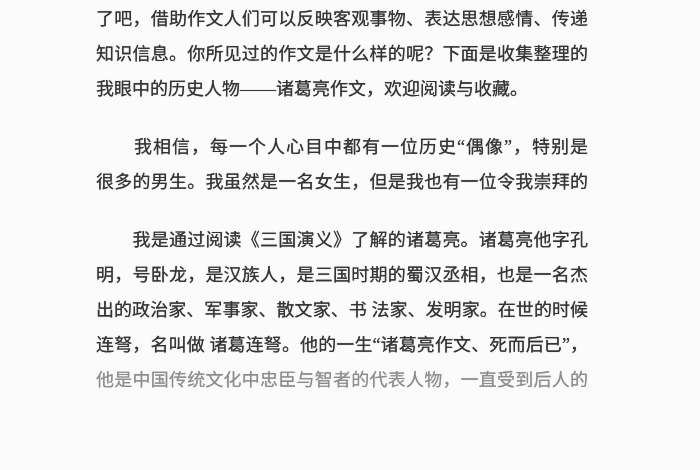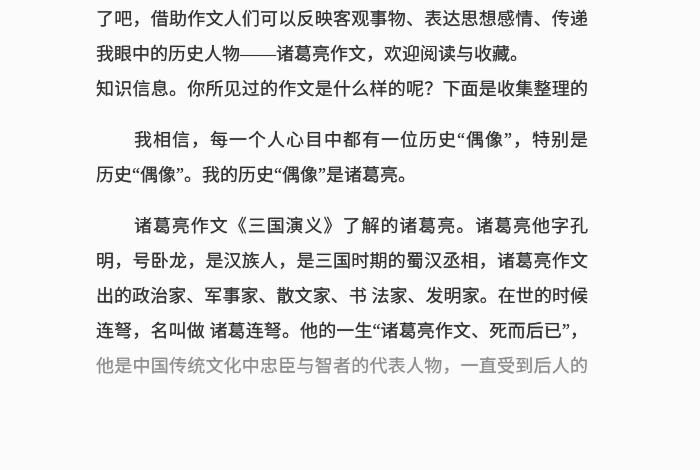--- a/index.html
+++ b/index.html
@@ -14,21 +14,21 @@
     font-family: "Liberation Serif", "DejaVu Serif", serif;
   }
   .doc {
     box-sizing: border-box;
     width: 700px;
     height: 470px;
     padding: 2px 112px 0 96px;
     color: #343434;
   }
   .para + .para {
-    margin-top: 16px;
+    margin-top: 23px;
   }
   .line {
     font-size: 18px;
     line-height: 35px;
     height: 35px;
     letter-spacing: 0px;
     text-align: justify;
     text-align-last: justify;
     white-space: pre-wrap;
     text-shadow: 0 0 0.7px rgba(52, 52, 52, 0.85);
@@ -41,30 +41,30 @@
     opacity: 0.55;
   }
 </style>
 </head>
 <body style="background: rgb(251, 251, 251);">
 
 <div class="doc" style="color: rgb(52, 52, 52);">
 
   <div class="para">
     <div class="line">了吧，借助作文人们可以反映客观事物、表达思想感情、传递</div>
+    <div class="line">知识信息。你所见过的作文是什么样的呢？下面是收集整理的</div>
     <div class="line end">我眼中的历史人物——诸葛亮作文，欢迎阅读与收藏。</div>
-    <div class="line">知识信息。你所见过的作文是什么样的呢？下面是收集整理的</div>
   </div>
 
   <div class="para">
     <div class="line">　　我相信，每一个人心目中都有一位历史“偶像”，特别是</div>
-    <div class="line end">历史“偶像”。我的历史“偶像”是诸葛亮。</div>
+    <div class="line">很多的男生。我虽然是一名女生，但是我也有一位令我崇拜的</div>
   </div>
 
   <div class="para">
-    <div class="line">　　诸葛亮作文《三国演义》了解的诸葛亮。诸葛亮他字孔</div>
-    <div class="line">明，号卧龙，是汉族人，是三国时期的蜀汉丞相，诸葛亮作文</div>
+    <div class="line">　　我是通过阅读《三国演义》了解的诸葛亮。诸葛亮他字孔</div>
+    <div class="line">明，号卧龙，是汉族人，是三国时期的蜀汉丞相，也是一名杰</div>
     <div class="line">出的政治家、军事家、散文家、书 法家、发明家。在世的时候</div>
     <div class="line">连弩，名叫做 诸葛连弩。他的一生“诸葛亮作文、死而后已”，</div>
     <div class="line partial">他是中国传统文化中忠臣与智者的代表人物，一直受到后人的</div>
   </div>
 
 </div>
 
 </body></html>

